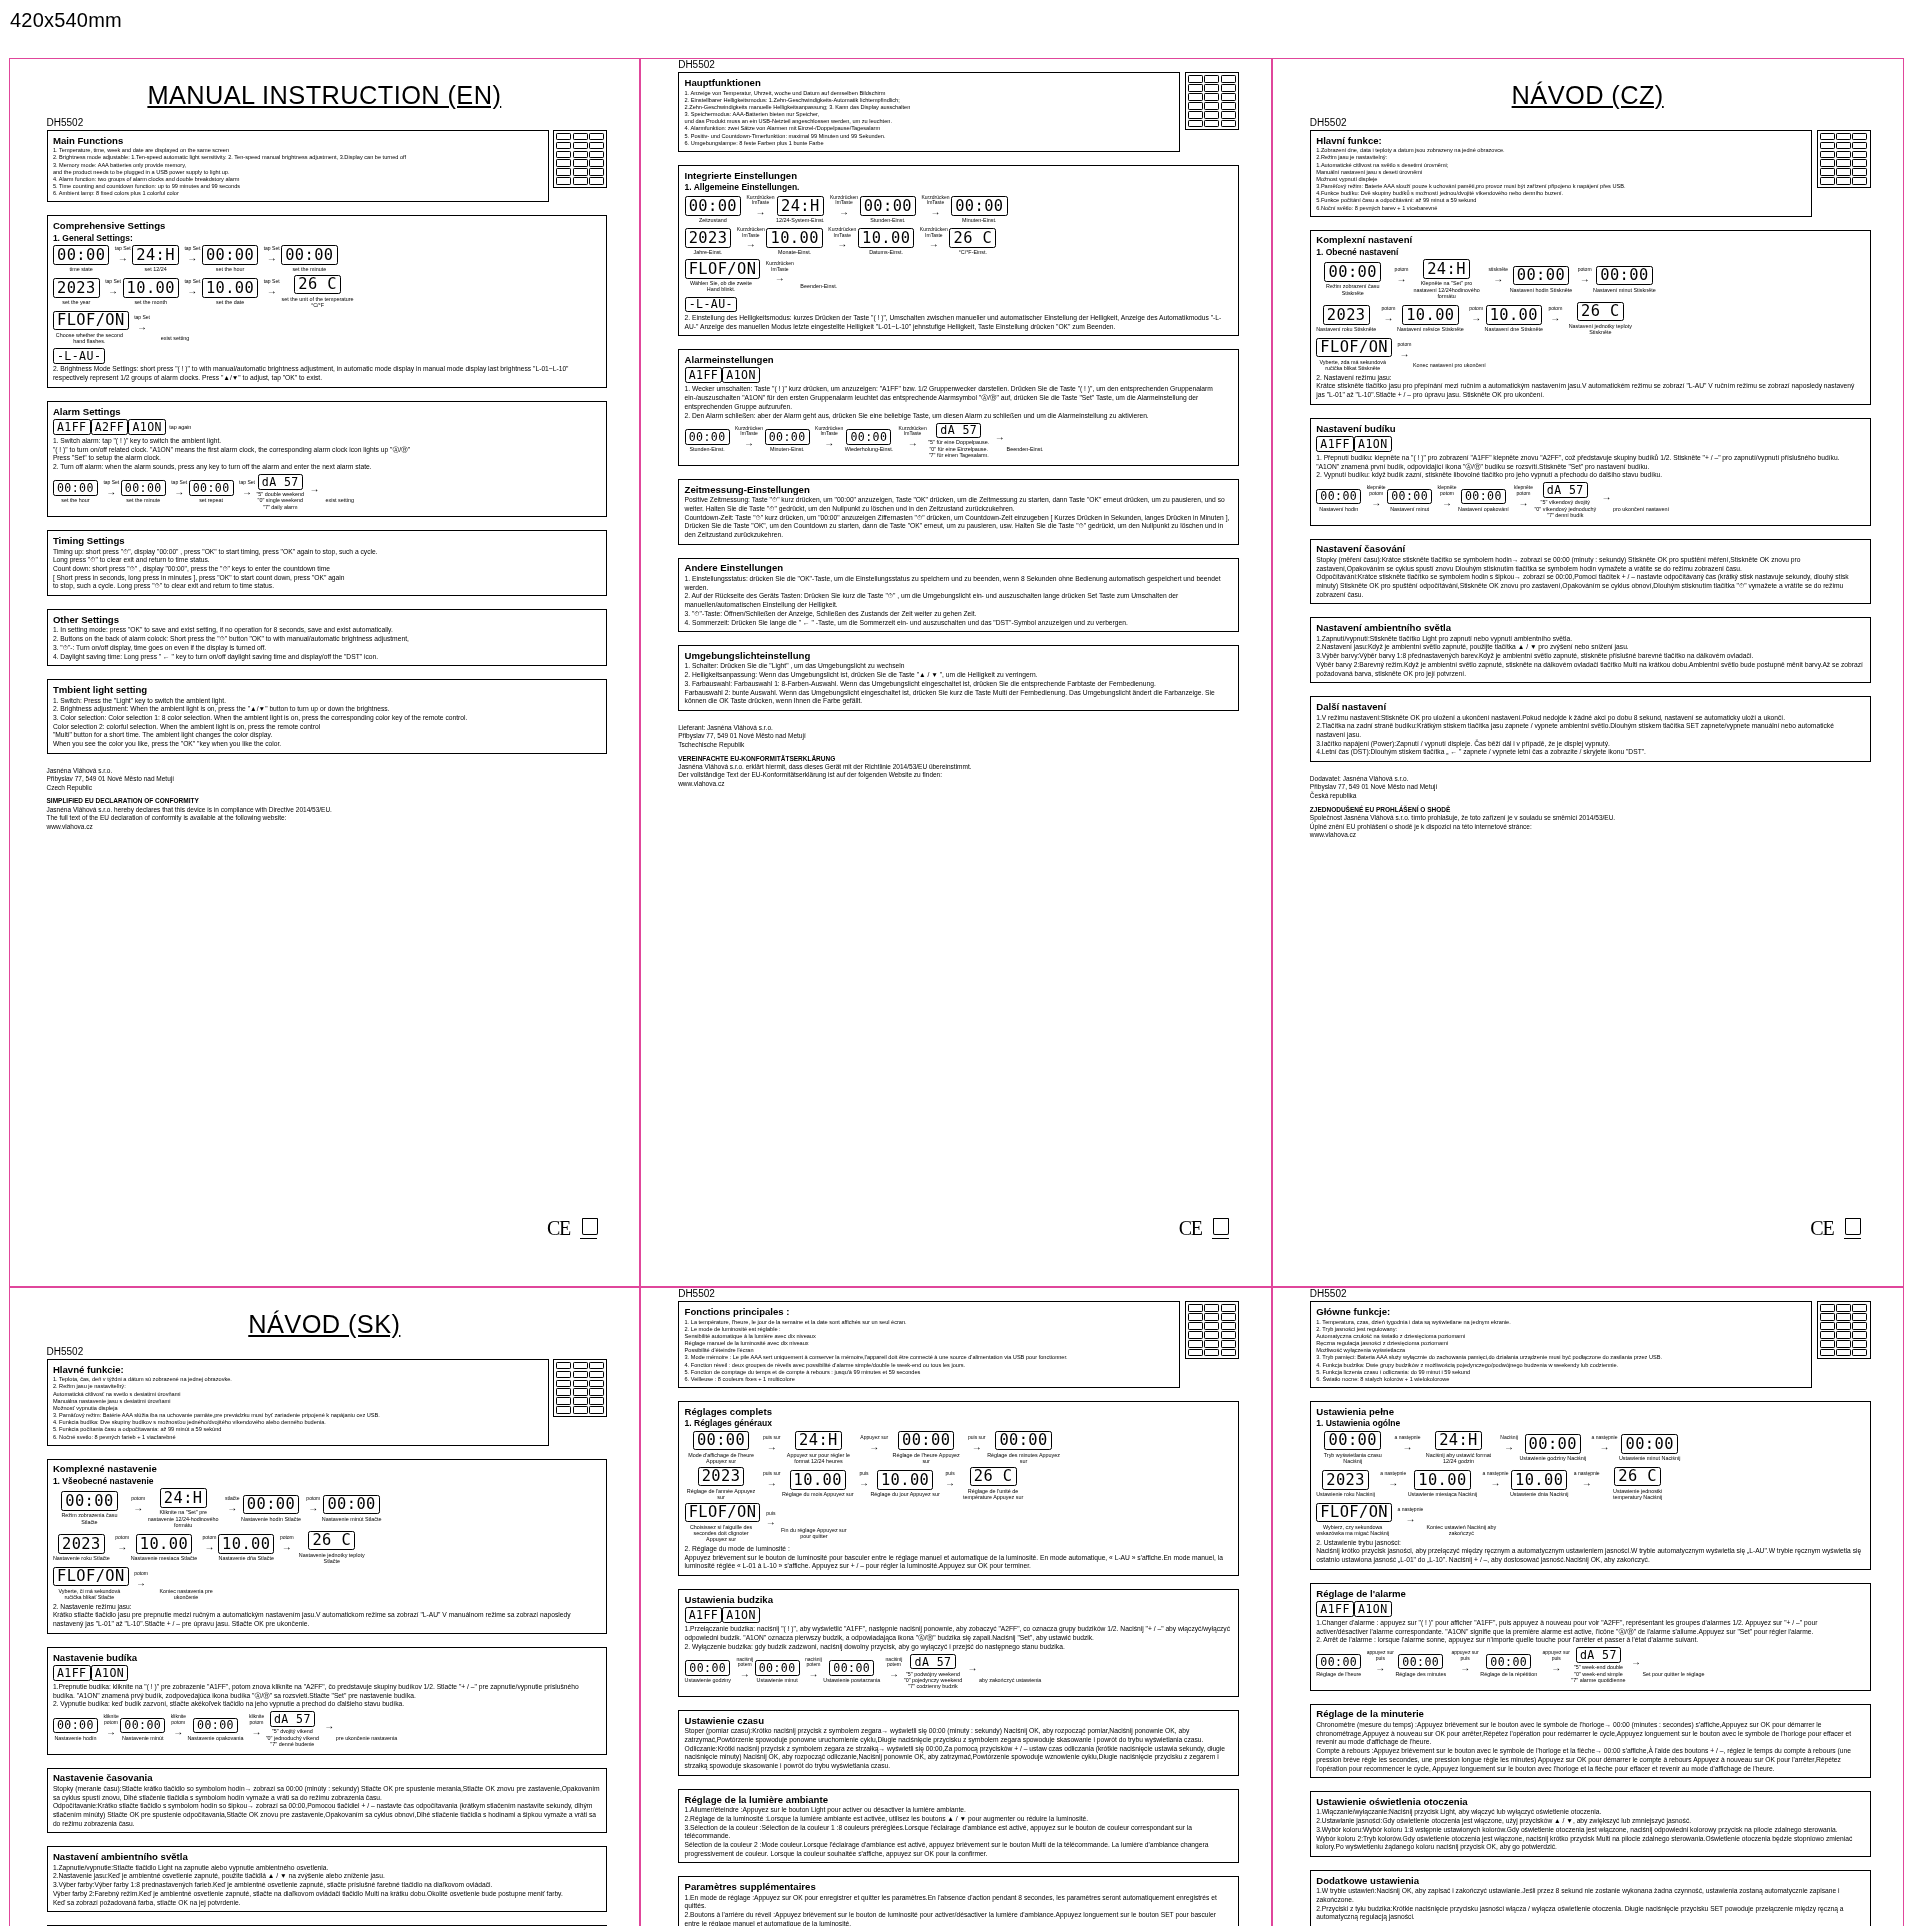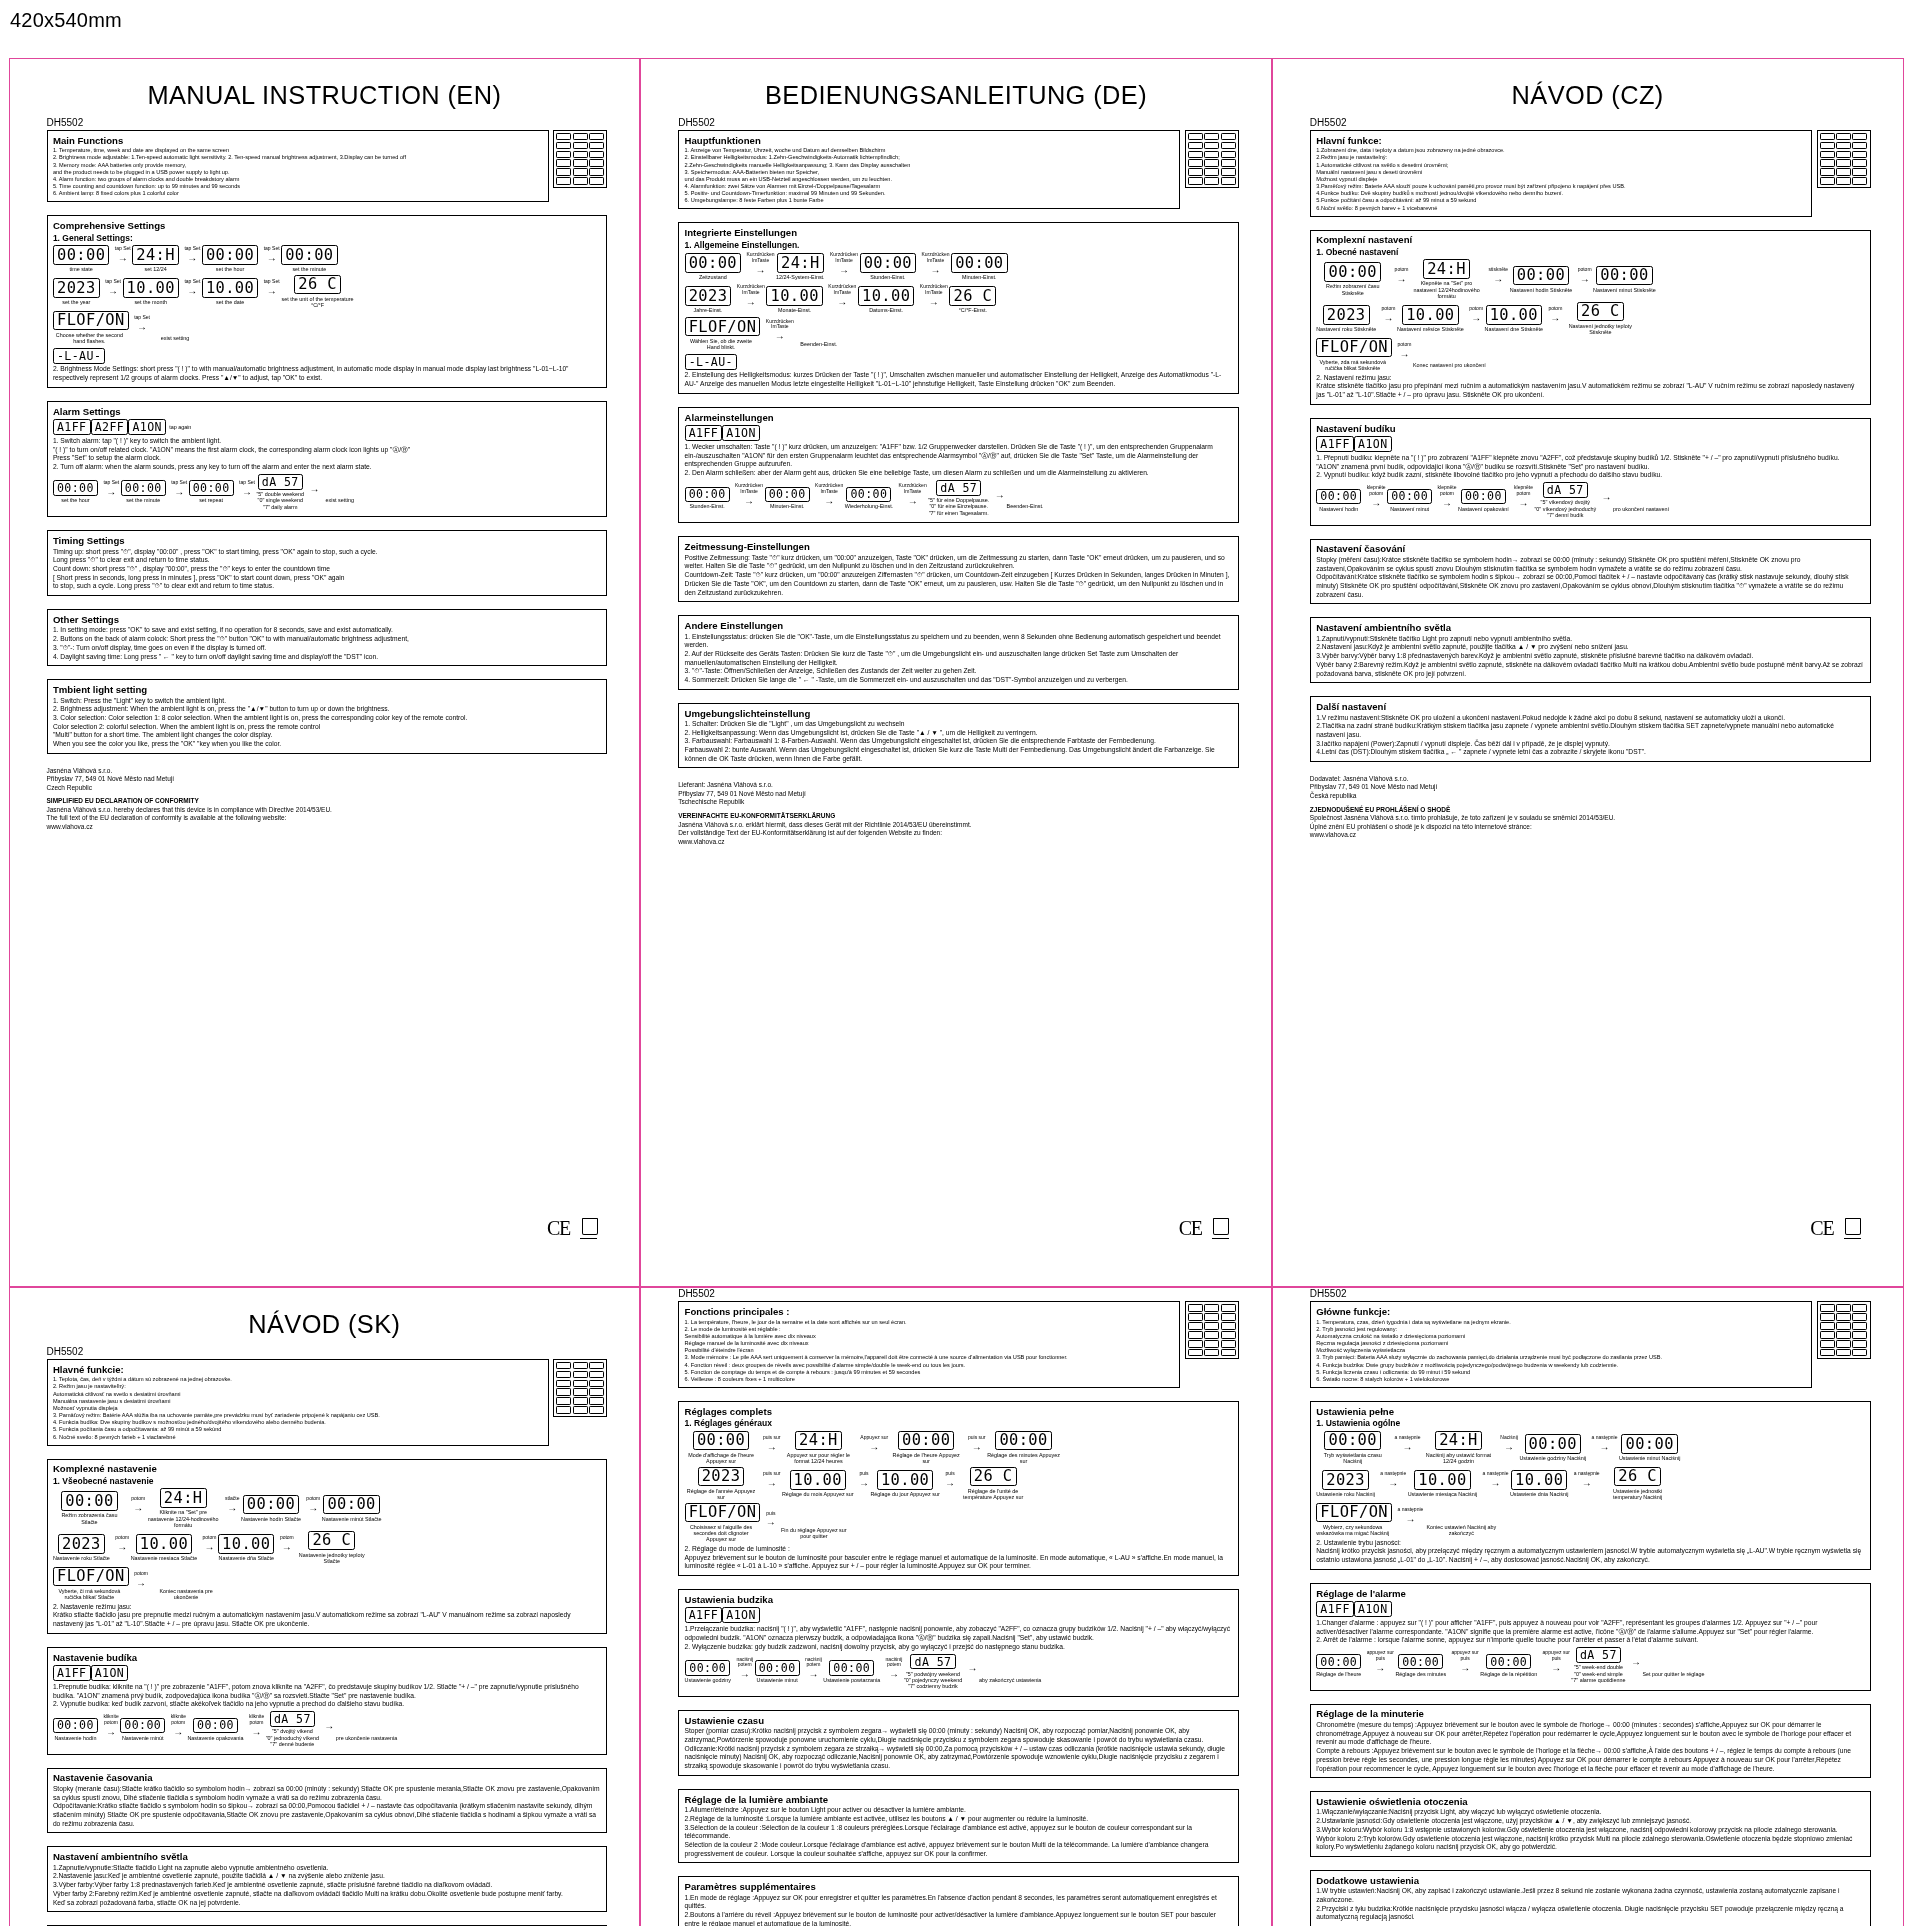--- a/index.html
+++ b/index.html
@@ -1,21 +1,21 @@
 <!DOCTYPE html>
 <html style="font-size:6.2px"><head>
 <meta charset="utf-8">
 <style>
   html,body{margin:0;padding:0;background:#ffffff;}
   body{font-family:"Liberation Sans", sans-serif;color:#000;}
   .page{width:1913px;height:2528px;position:relative;box-sizing:border-box;padding:0;}
   .size-label{position:absolute;left:10px;top:8.5px;font-size:20px;letter-spacing:0.2px;}
   .grid{position:absolute;left:8.5px;top:58px;width:1895px;height:2458px;display:grid;grid-template-columns:1fr 1fr 1fr;grid-template-rows:1fr 1fr;}
   .panel{border:0.8px solid #e0469b;box-sizing:border-box;position:relative;padding:0;overflow:hidden;}
-  .panel-title{text-align:center;font-size:25.4px;letter-spacing:0.4px;margin-top:21.6px;margin-bottom:7px;font-weight:400;}
+  .panel-title{text-align:center;font-size:25.4px;letter-spacing:0.4px;margin-top:21.6px;margin-bottom:7px;font-weight:400;text-decoration:underline;}
   .model{font-size:10px;margin-left:37px;margin-bottom:2.3px;}
   .content{padding:0 32px 0 37px;}
   .box{border:0.4px solid #000;box-sizing:border-box;padding:3.9px 5.4px;margin-bottom:13px;}
   .hdr{font-size:9.6px;font-weight:bold;margin-bottom:1.5px;}
   .hdr-sm{font-size:8.5px;font-weight:bold;margin:0.8px 0;}
   .txt{font-size:6.7px;line-height:1.30;}
   .txt-tiny{font-size:5.6px;line-height:1.28;}
   .row{display:flex;align-items:flex-start;}
   .grow{flex:1 1 auto;}
 
@@ -164,21 +164,20 @@
             <div>The full text of the EU declaration of conformity is available at the following website:</div>
             <div>www.vlahova.cz</div>
           </div>
         </div>
         <div class="marks">
           <span class="ce">CE</span>
           <span class="weee"></span>
         </div>
       </div>
       <div class="panel">
-        <div class="panel-title">BEDIENUNGSANLEITUNG (DE)</div>
         <div class="model">DH5502</div>
         <div class="content">
           <div class="row">
             <div class="box grow">
               <div class="hdr">Hauptfunktionen</div>
               <div class="txt-tiny">1. Anzeige von Temperatur, Uhrzeit, woche und Datum auf demselben Bildschirm</div>
               <div class="txt-tiny">2. Einstellbarer  Helligkeitsmodus:   1.Zehn-Geschwindigkeits-Automatik   lichtempfindlich;</div>
               <div class="txt-tiny">    2.Zehn-Geschwindigkeits manuelle Helligkeitsanpassung; 3. Kann das Display ausschalten</div>
               <div class="txt-tiny">3. Speichermodus: AAA-Batterien bieten nur Speicher,</div>
               <div class="txt-tiny">    und das Produkt muss an ein USB-Netzteil angeschlossen werden, um zu leuchten.</div>

